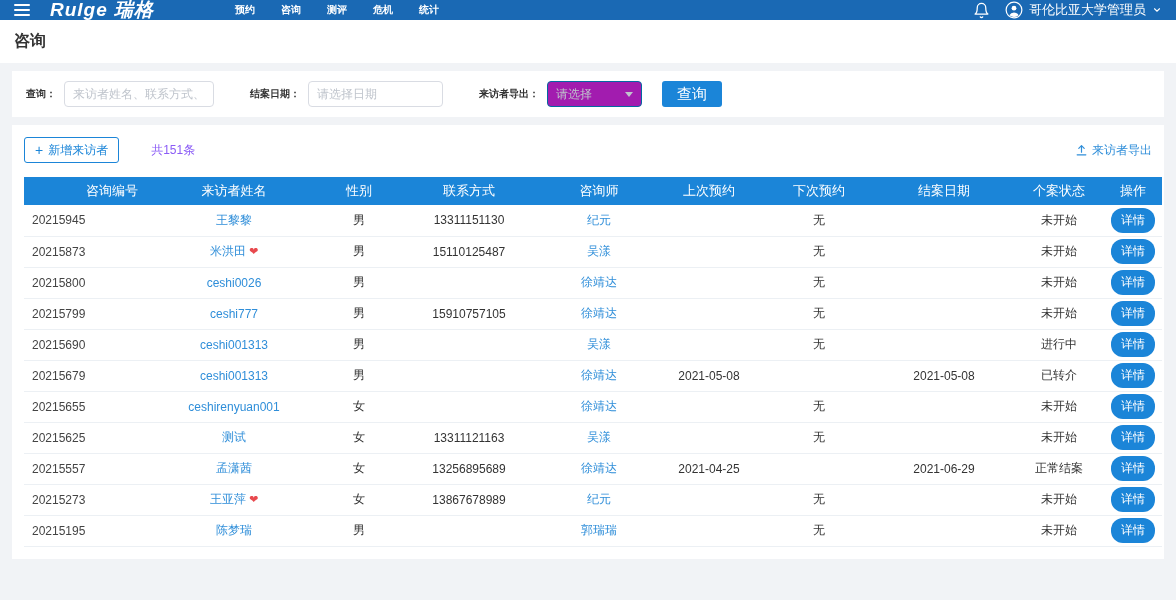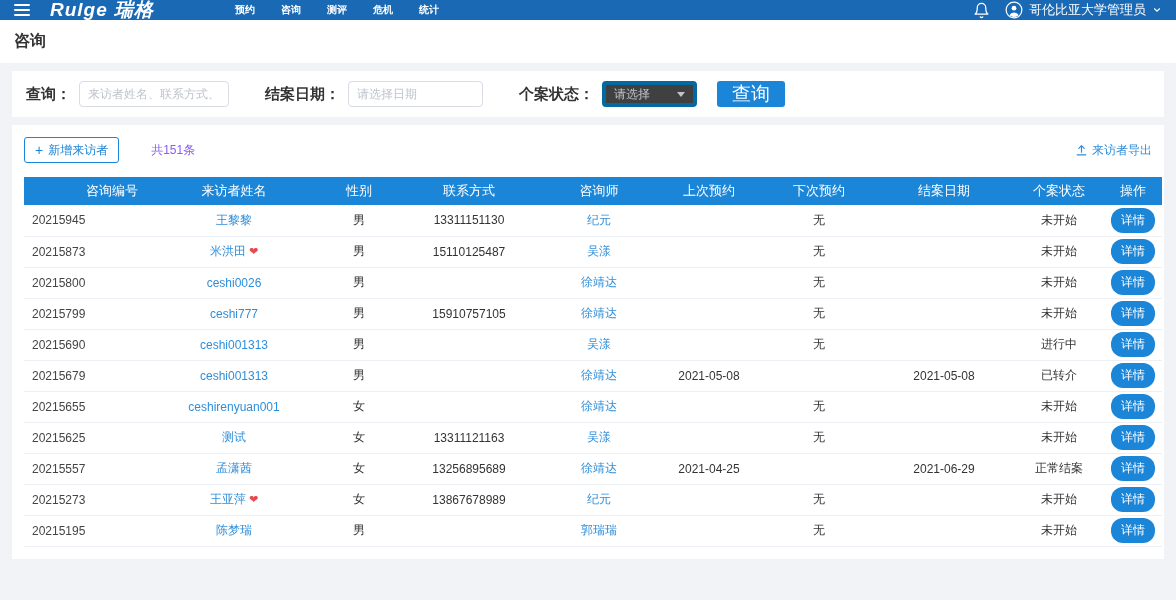--- a/index.html
+++ b/index.html
@@ -22,28 +22,28 @@
   .nav-menu{display:flex; gap:20px; margin-left:78px; font-size:10px; font-weight:bold;}
   .nav-item{cursor:pointer; padding:0 3px; white-space:nowrap;}
   .nav-right{margin-left:auto; display:flex; align-items:center; gap:15px;}
   .icon-btn{display:flex; align-items:center; cursor:pointer;}
   .user-chip{display:flex; align-items:center; gap:6px; font-size:13px; cursor:pointer; white-space:nowrap;}
   
   .page-title{background:#fff; padding:11px 14px; font-size:16px; font-weight:bold; color:#333;}
   
   .filter-card{background:#fff; margin:8px 12px 0; padding:10px 14px; display:flex; align-items:center;}
   .filter-group{display:flex; align-items:center; margin-right:36px;}
-  .filter-label{font-weight:bold; color:#333; margin-right:8px; font-size:15px; white-space:nowrap;}
+  .filter-label{font-weight:bold; color:#333; margin-right:8px; font-size:10px; white-space:nowrap;}
   input.text{height:26px; border:1px solid #d9dce3; border-radius:4px; padding:0 8px; font-size:12px; color:#333; outline:none;}
   input.text::placeholder{color:#bfc4cc;}
   .w-query{width:150px;} .w-date{width:135px;}
-  .select{width:95px; height:26px; border:4px solid #0369a1; border-radius:4px; background:#404040;
+  .select{width:95px; height:26px; border:1px solid #0369a1; border-radius:4px; background:#a21caf;
           display:flex; align-items:center; justify-content:space-between; padding:0 8px; color:#bfc4cc; cursor:pointer;}
   .caret{width:0; height:0; border-left:4px solid transparent; border-right:4px solid transparent; border-top:5px solid #c0c4cc;}
-  .btn-primary{background:var(--primary); color:#fff; border:none; border-radius:3px; height:26px; padding:0 15px; font-size:19px; cursor:pointer; margin-left:20px;}
+  .btn-primary{background:var(--primary); color:#fff; border:none; border-radius:3px; height:26px; padding:0 15px; font-size:15px; cursor:pointer; margin-left:20px;}
   
   .main-card{background:#fff; margin:8px 12px; padding:12px; min-height:424px;}
   .toolbar{display:flex; align-items:center;}
   .btn-outline{display:inline-flex; align-items:center; gap:5px; border:1px solid var(--primary); color:var(--primary);
                background:#fff; border-radius:3px; height:26px; padding:0 10px; font-size:12px; cursor:pointer;}
   .plus-glyph{font-size:14px; line-height:1;}
   .count{margin-left:32px; color:#8b5cf6;text-align:center;}
   .export{margin-left:auto; color:var(--link); display:flex; align-items:center; gap:4px; cursor:pointer; font-size:12px;}
   
   table{width:100%; border-collapse:collapse; margin-top:14px; table-layout:fixed;}
@@ -103,21 +103,21 @@
 <div class="filter-card">
   <div class="filter-group">
     <span class="filter-label">查询：</span>
     <input class="text w-query" type="text" placeholder="来访者姓名、联系方式、咨询师" style="">
   </div>
   <div class="filter-group">
     <span class="filter-label">结案日期：</span>
     <input class="text w-date" type="text" placeholder="请选择日期" style="">
   </div>
   <div class="filter-group" style="margin-right:0;">
-    <span class="filter-label">个案状态：</span>
+    <span class="filter-label">来访者导出：</span>
     <div class="select">
       <span>请选择</span>
       <span class="caret"></span>
     </div>
   </div>
   <button class="btn-primary">查询</button>
 </div>
 
 <div class="main-card">
   <div class="toolbar">

